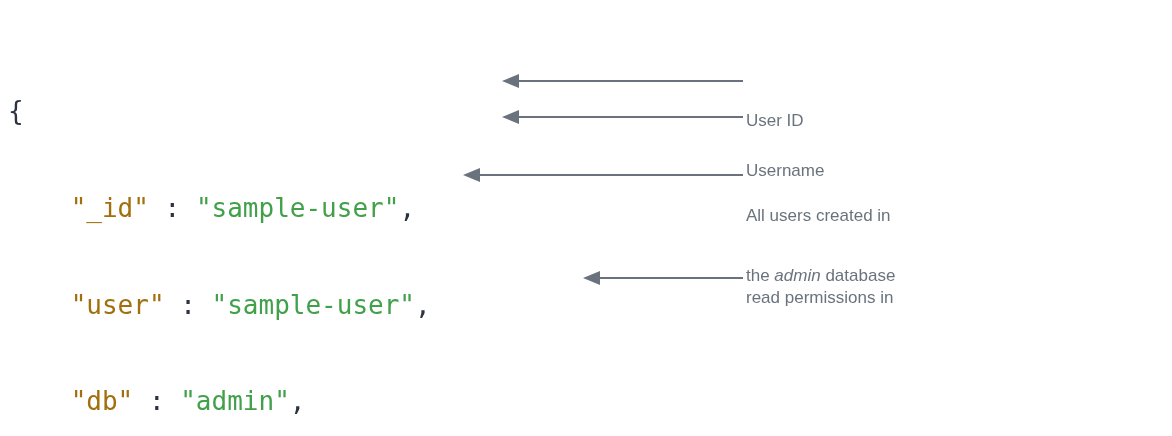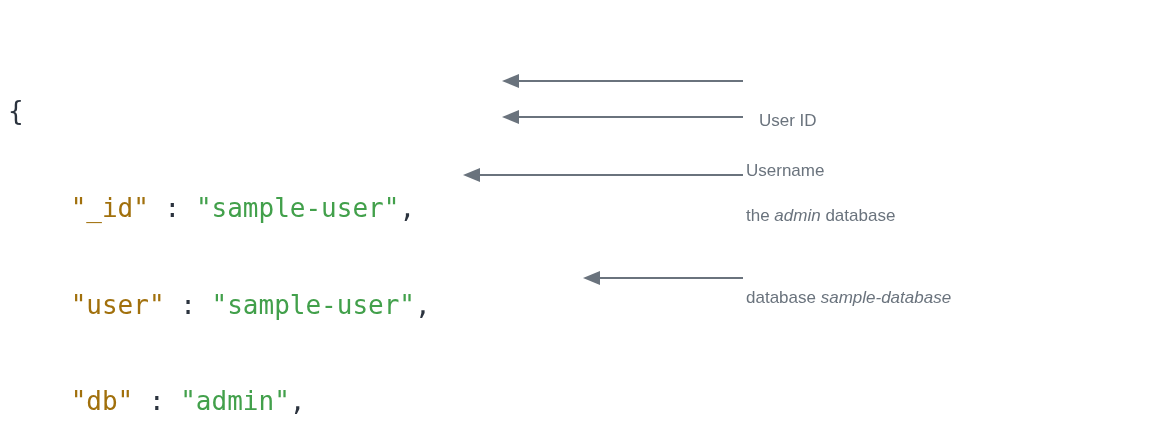--- a/index.html
+++ b/index.html
@@ -88,29 +88,30 @@
   </div>
   <div class="arrow" style="left:463px; top:168px; width:280px;">
     <span class="head"></span>
     <span class="shaft"></span>
   </div>
   <div class="arrow" style="left:583px; top:271px; width:160px;">
     <span class="head"></span>
     <span class="shaft"></span>
   </div>
 
-  <div class="note" style="top:71px;margin-left:13px;">
+  <div class="note" style="top:71px;">
     <div><span>User ID</span></div>
   </div>
 
   <div class="note" style="top:121px;">
     <div><span>Username</span></div>
   </div>
 
   <div class="note" style="top:166px;">
+    <div><span>All users created in</span></div>
     <div><span>the </span><em>admin</em><span> database</span></div>
   </div>
 
   <div class="note" style="top:248px;">
-    <div><span>database </span><em>sample-database</em></div>
+    <div><span>read permissions in</span></div>
   </div>
 
 </div>
 
 </body></html>

